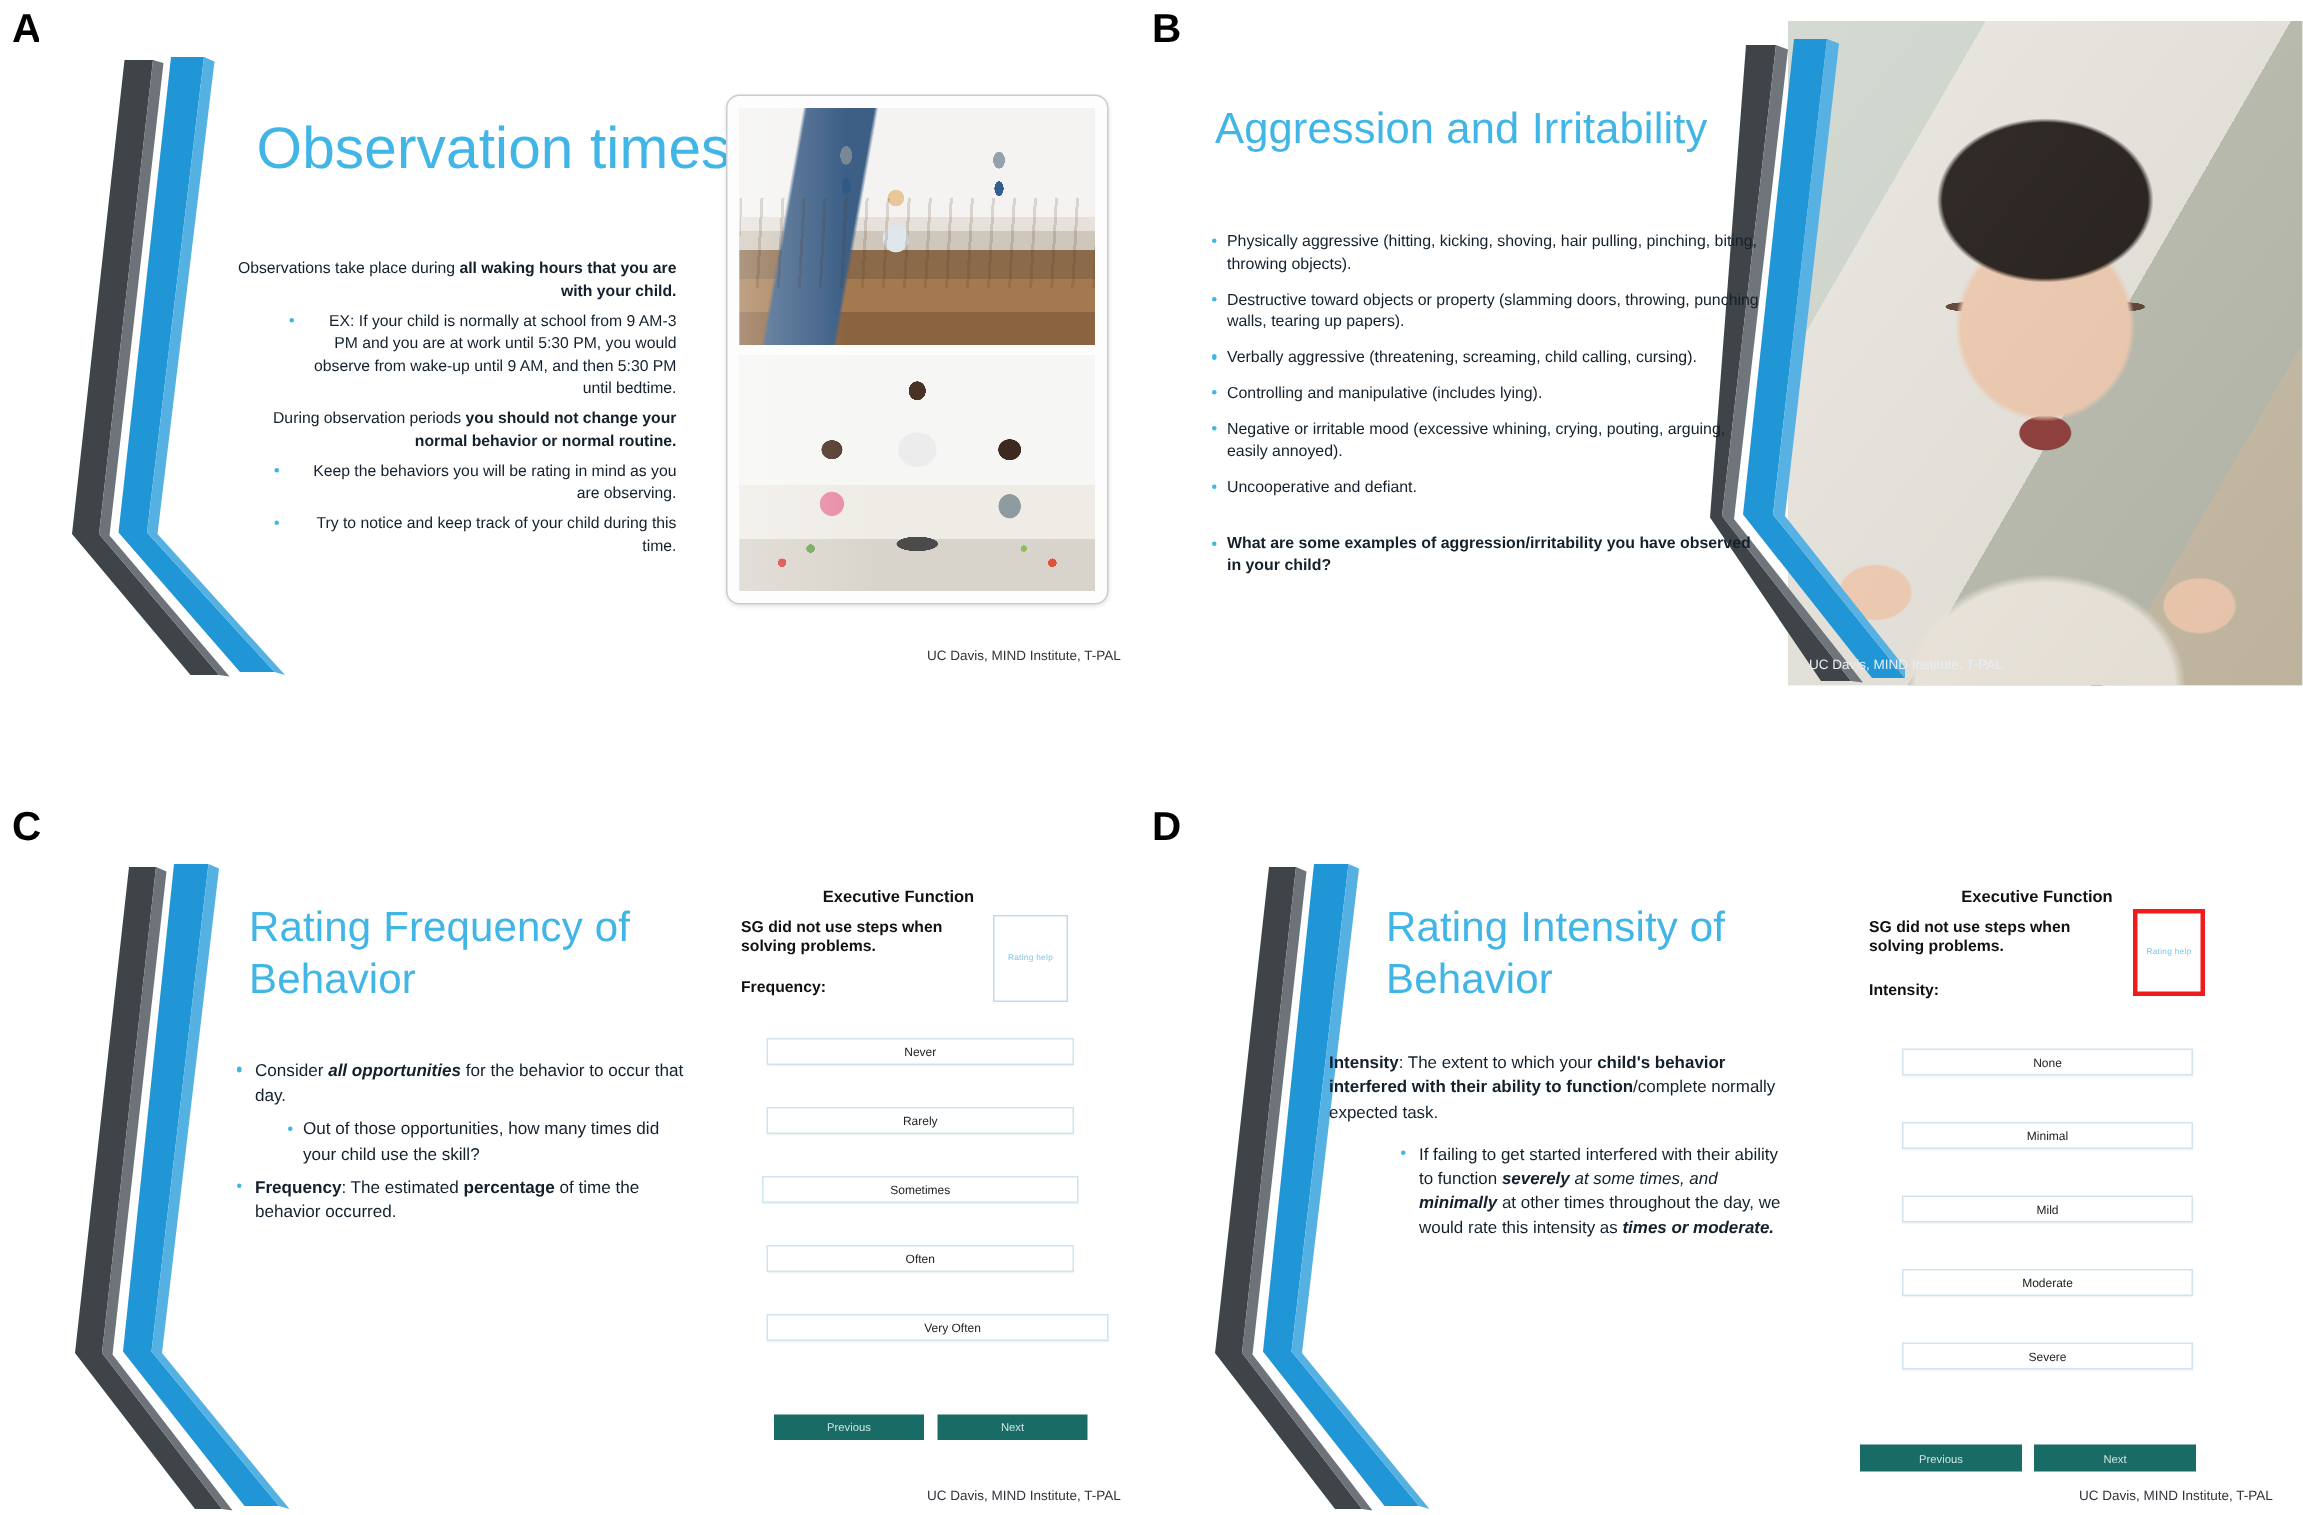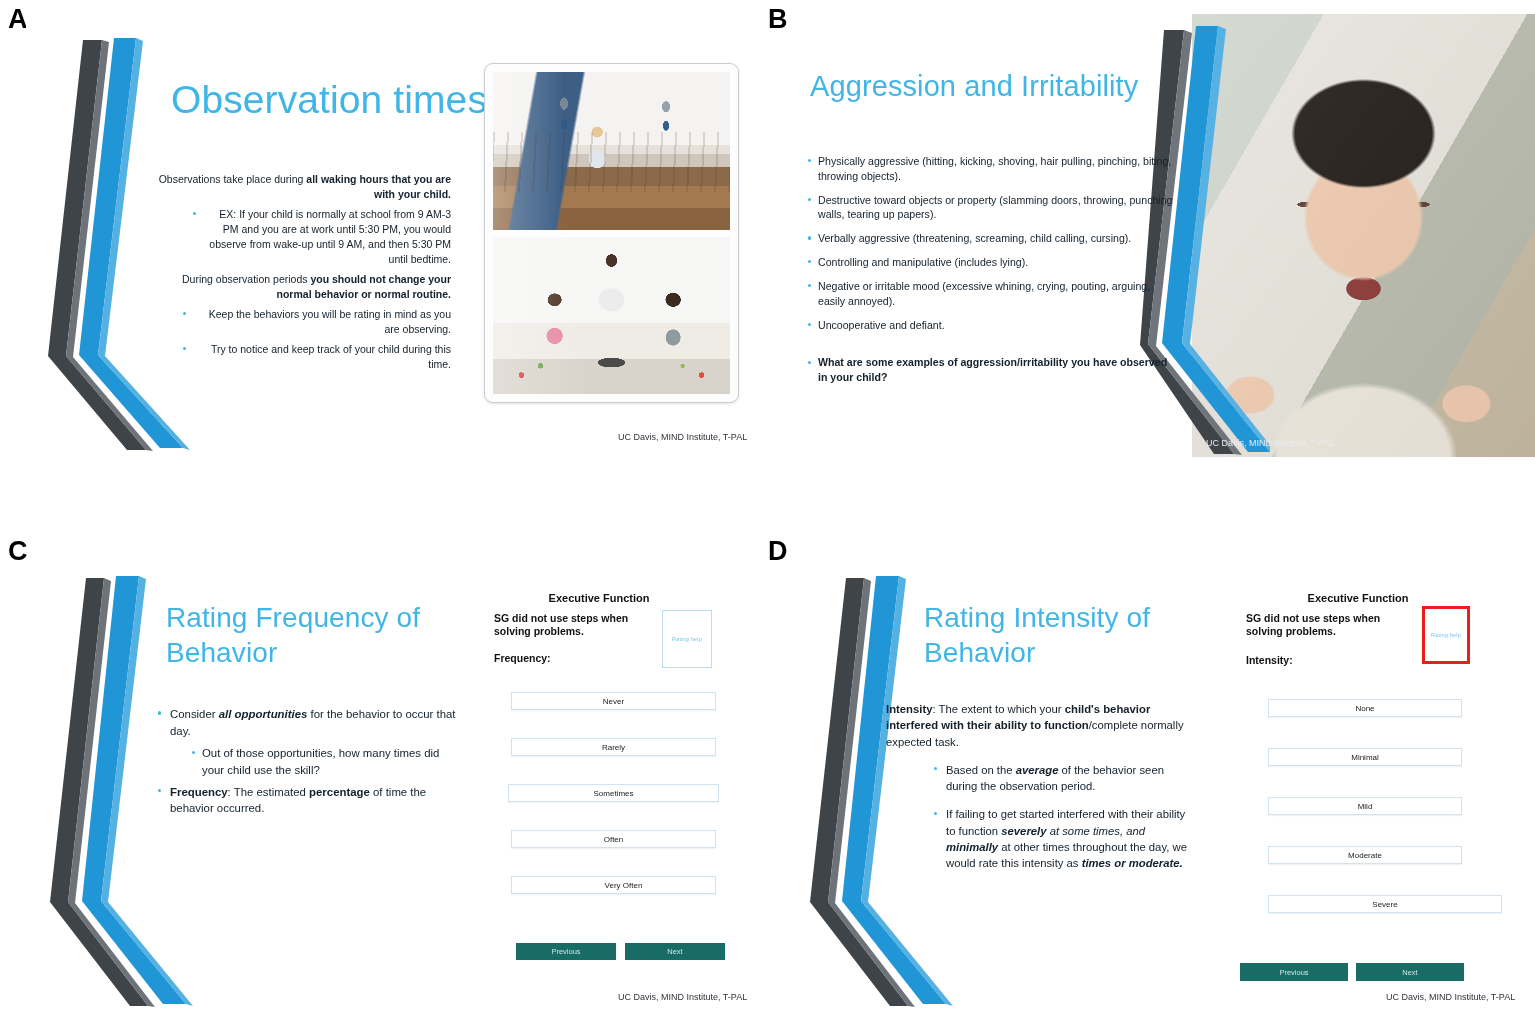--- a/index.html
+++ b/index.html
@@ -285,21 +285,21 @@
     <div class="rating-panel" style="left:460px;top:32px;width:260px;height:400px;">
       <div class="rating-title" style="position:absolute;left:18px;top:4px;width:190px;">Executive Function</div>
       <div class="rating-q" style="position:absolute;left:8px;top:24px;width:140px;">SG did not use steps when solving problems.</div>
       <div class="rating-dim" style="position:absolute;left:8px;top:64px;">Frequency:</div>
       <div class="rating-help" style="left:176px;top:22px;width:50px;height:58px;">Rating help</div>
 
       <div class="opt" style="position:absolute;left:25px;top:104px;width:205px;height:18px;">Never</div>
       <div class="opt" style="position:absolute;left:25px;top:150px;width:205px;height:18px;">Rarely</div>
       <div class="opt" style="position:absolute;left:22px;top:196px;width:211px;height:18px;">Sometimes</div>
       <div class="opt" style="position:absolute;left:25px;top:242px;width:205px;height:18px;">Often</div>
-      <div class="opt" style="position:absolute;left:25px;top:288px;width:205px;height:18px;padding-left:20px;">Very Often</div>
+      <div class="opt" style="position:absolute;left:25px;top:288px;width:228px;height:18px;padding-left:20px;">Very Often</div>
 
       <div class="navbtn" style="position:absolute;left:30px;top:355px;width:100px;height:17px;">Previous</div>
       <div class="navbtn" style="position:absolute;left:139px;top:355px;width:100px;height:17px;">Next</div>
     </div>
 
     <div class="footer" style="left:592px;top:436px;">UC Davis, MIND Institute, T-PAL</div>
   </div>
 
   <div class="panel-letter" style="left:768px;top:538px;">D</div>
 
@@ -314,40 +314,37 @@
       </svg>
     </div>
 
     <div class="slide-title" style="left:138px;top:44px;width:280px;font-size:28px;line-height:1.25;">Rating Intensity of Behavior</div>
 
     <div class="body-text" style="left:100px;top:145px;width:310px;font-size:11.3px;line-height:1.44;">
       <p class="para" style="margin-bottom:12px;">
         <span class="b">Intensity</span><span>: The extent to which your </span><span class="b">child's behavior interfered with their ability to function</span><span>/complete normally expected task.</span>
       </p>
       <ul class="bullets" style="margin:0 0 0 46px;">
-        <li style="margin-bottom:12px;padding-left:14px;">
-          <span>Based on the </span><span class="bi">average</span><span> of the behavior seen during the observation period.</span>
-        </li>
         <li style="padding-left:14px;">
           <span>If failing to get started interfered with their ability to function </span><span class="bi">severely</span><span class="i"> at some times, and </span><span class="bi">minimally</span><span> at other times throughout the day, we would rate this intensity as </span><span class="bi">times or moderate.</span>
         </li>
       </ul>
     </div>
 
     <div class="rating-panel" style="left:452px;top:32px;width:270px;height:410px;">
       <div class="rating-title" style="position:absolute;left:20px;top:4px;width:200px;">Executive Function</div>
       <div class="rating-q" style="position:absolute;left:8px;top:24px;width:150px;">SG did not use steps when solving problems.</div>
       <div class="rating-dim" style="position:absolute;left:8px;top:66px;">Intensity:</div>
       <div class="rating-help flagged" style="left:184px;top:18px;width:48px;height:58px;">Rating help</div>
 
       <div class="opt" style="position:absolute;left:30px;top:111px;width:194px;height:18px;">None</div>
       <div class="opt" style="position:absolute;left:30px;top:160px;width:194px;height:18px;">Minimal</div>
       <div class="opt" style="position:absolute;left:30px;top:209px;width:194px;height:18px;">Mild</div>
       <div class="opt" style="position:absolute;left:30px;top:258px;width:194px;height:18px;">Moderate</div>
-      <div class="opt" style="position:absolute;left:30px;top:307px;width:234px;height:18px;">Severe</div>
+      <div class="opt" style="position:absolute;left:30px;top:307px;width:194px;height:18px;">Severe</div>
 
       <div class="navbtn" style="position:absolute;left:2px;top:375px;width:108px;height:18px;">Previous</div>
       <div class="navbtn" style="position:absolute;left:118px;top:375px;width:108px;height:18px;">Next</div>
     </div>
 
     <div class="footer" style="left:600px;top:436px;">UC Davis, MIND Institute, T-PAL</div>
   </div>
 
 </div>
 

